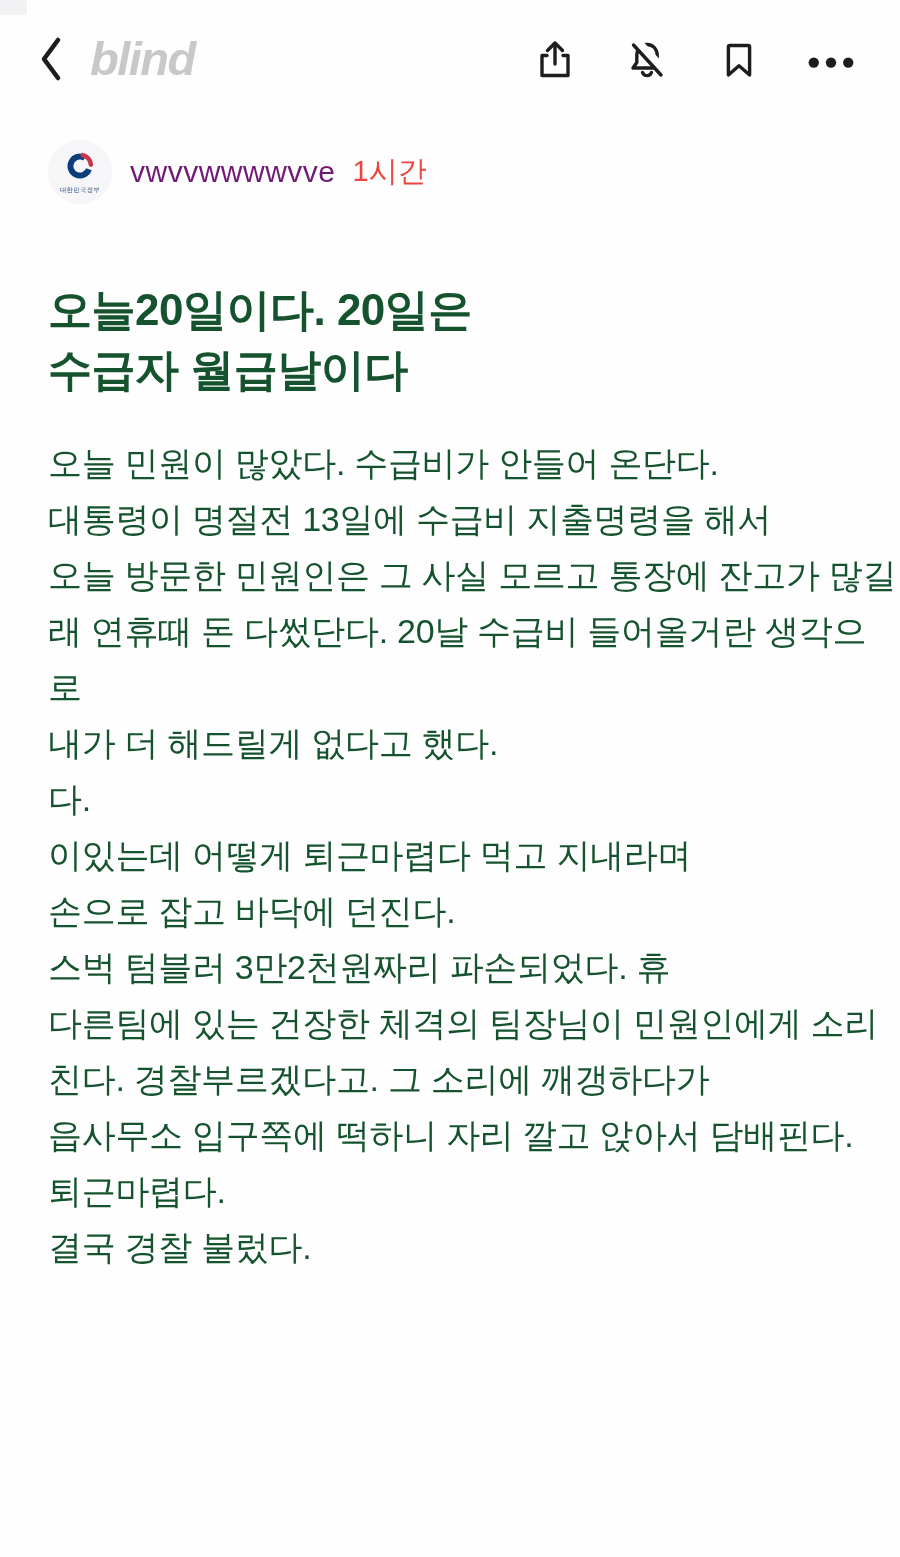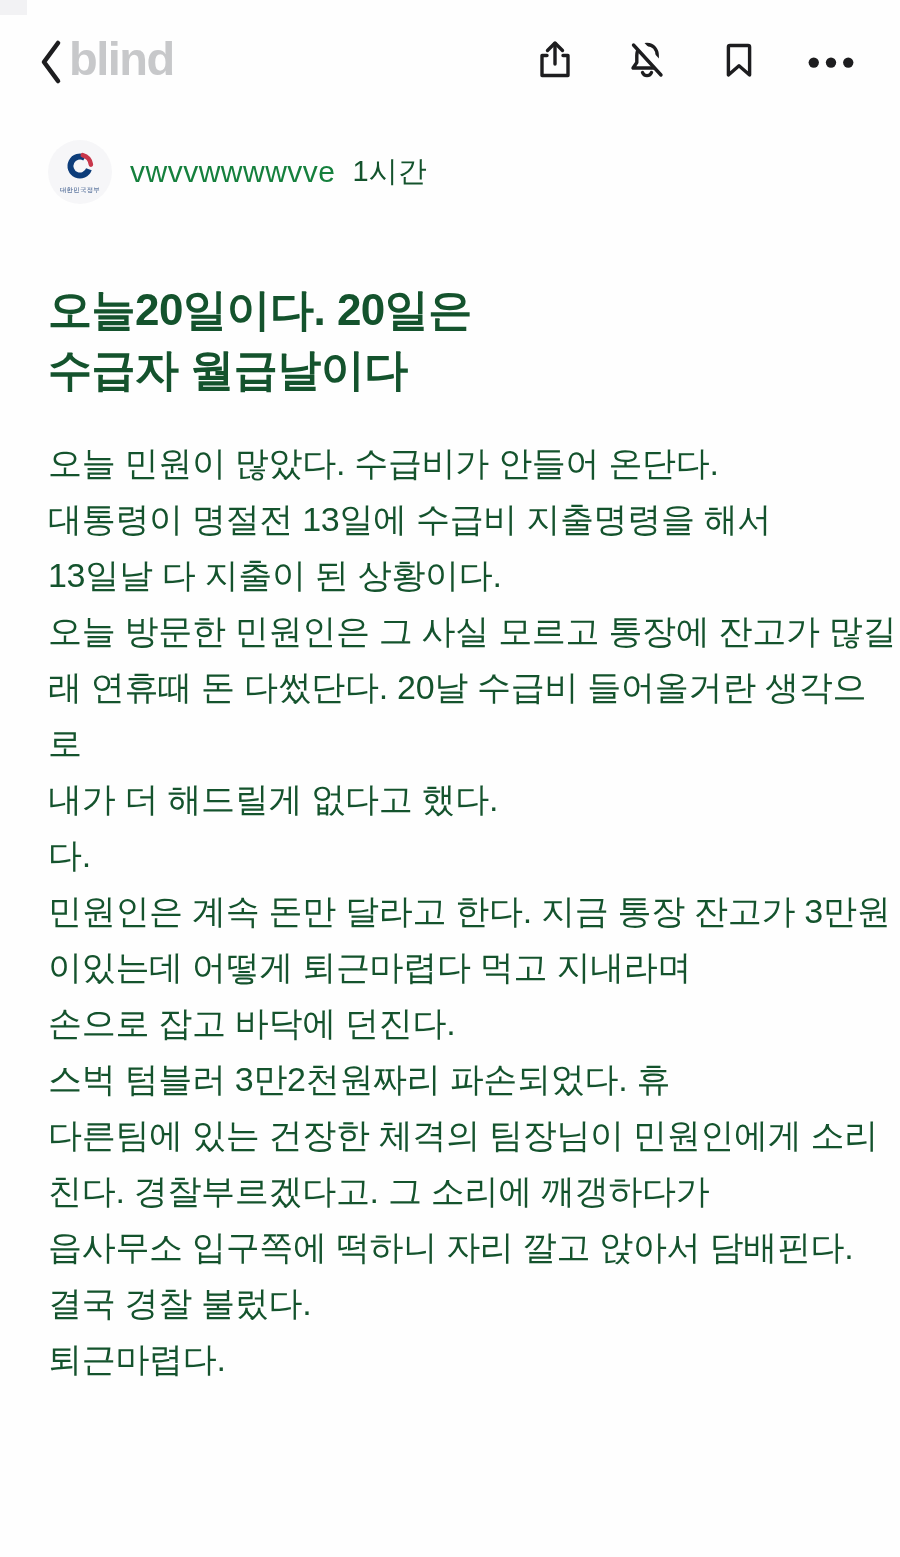--- a/index.html
+++ b/index.html
@@ -21,21 +21,21 @@
     width: 27px; height: 15px;
     background: #f2f2f4;
   }
   
   .header {
     display: flex; align-items: center; justify-content: space-between;
     height: 112px;
     padding: 8px 44px 0 36px;
     box-sizing: border-box;
   }
-  .header-left { display: flex; align-items: flex-end; gap: 3px; }
+  .header-left { display: flex; align-items: flex-start; gap: 24px; font-style: italic; }
   .back-btn {
     background: none; border: none; padding: 0;
     width: 30px; height: 48px;
     display: flex; align-items: center; justify-content: center;
     cursor: pointer;
   }
   .logo {
     font-size: 47px; font-weight: 800;
     color: #c7c8ca; letter-spacing: -1.5px;
     line-height: 1; padding-bottom: 4px;
@@ -55,25 +55,25 @@
     margin: 28px 45px 0 48px;
   }
   .avatar {
     width: 64px; height: 64px; border-radius: 50%;
     background: #f6f6f8;
     display: flex; align-items: center; justify-content: center;
     overflow: hidden; flex: 0 0 auto;
   }
   .username {
     margin-left: 18px;
-    font-size: 30px; color: #15803d; letter-spacing: 0.5px;
+    font-size: 30px; color: #701a75; letter-spacing: 0.5px;
   }
   .timestamp {
     margin-left: 17px;
-    font-size: 29px; color: #14532d;
+    font-size: 29px; color: #ef4444;
   }
   
   .post-title {
     margin: 76px 45px 0 48px;
     font-size: 44px; line-height: 60px;
     font-weight: 800; color: #14532d;
     letter-spacing: -0.5px;
   }
   .post-title div { white-space: nowrap; }
   .post-body {
@@ -142,29 +142,27 @@
   </div>
 
   <h1 class="post-title">
     <div>오늘20일이다. 20일은</div>
     <div>수급자 월급날이다</div>
   </h1>
 
   <div class="post-body">
       <div class="body-line">오늘 민원이 많았다. 수급비가 안들어 온단다.</div>
       <div class="body-line">대통령이 명절전 13일에 수급비 지출명령을 해서</div>
-      <div class="body-line">13일날 다 지출이 된 상황이다.</div>
       <div class="body-line">오늘 방문한 민원인은 그 사실 모르고 통장에 잔고가 많길</div>
       <div class="body-line">래 연휴때 돈 다썼단다. 20날 수급비 들어올거란 생각으</div>
       <div class="body-line">로</div>
       <div class="body-line">내가 더 해드릴게 없다고 했다.</div>
       <div class="body-line">다.</div>
-      <div class="body-line">민원인은 계속 돈만 달라고 한다. 지금 통장 잔고가 3만원</div>
       <div class="body-line">이있는데 어떻게 퇴근마렵다 먹고 지내라며</div>
       <div class="body-line">손으로 잡고 바닥에 던진다.</div>
       <div class="body-line">스벅 텀블러 3만2천원짜리 파손되었다. 휴</div>
       <div class="body-line">다른팀에 있는 건장한 체격의 팀장님이 민원인에게 소리</div>
       <div class="body-line">친다. 경찰부르겠다고. 그 소리에 깨갱하다가</div>
       <div class="body-line">읍사무소 입구쪽에 떡하니 자리 깔고 앉아서 담배핀다.</div>
+      <div class="body-line">퇴근마렵다.</div>
       <div class="body-line">결국 경찰 불렀다.</div>
-      <div class="body-line">퇴근마렵다.</div>
     </div>
 </div>
 
 </body></html>

